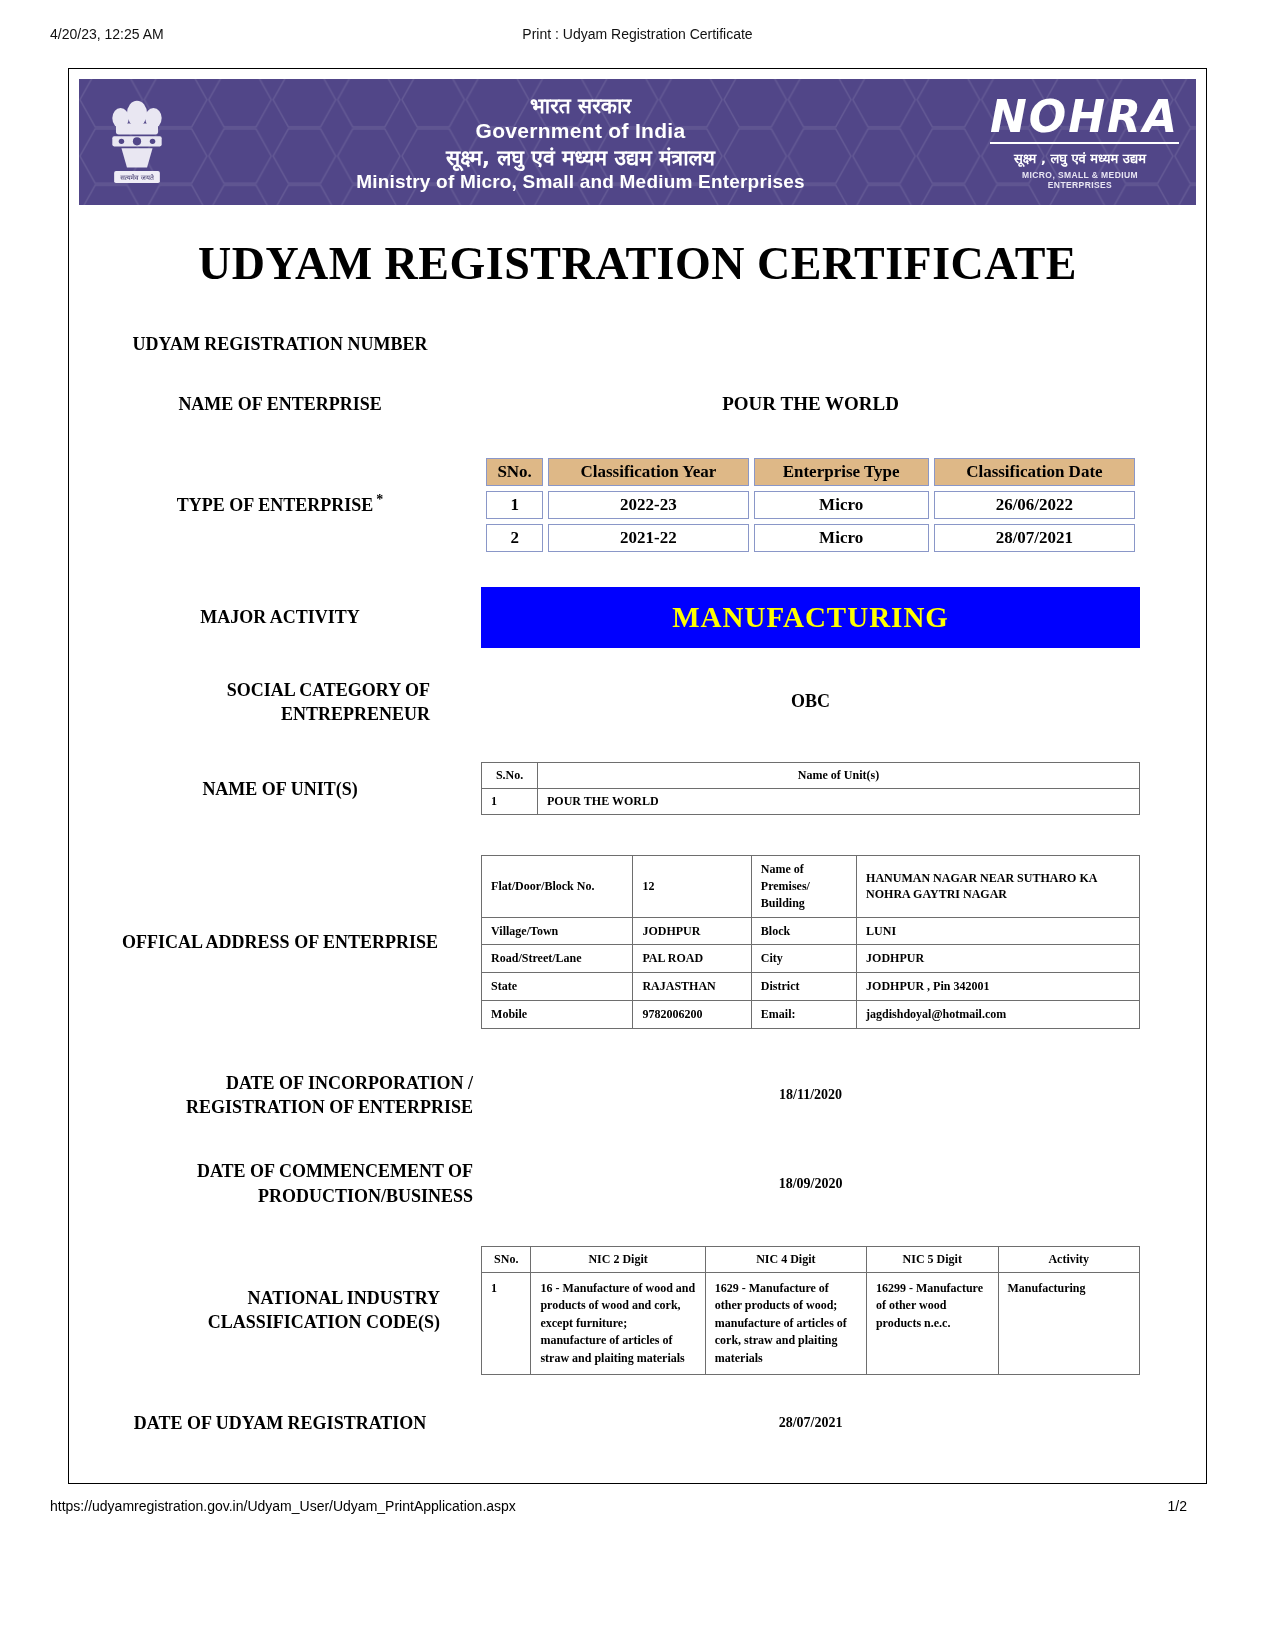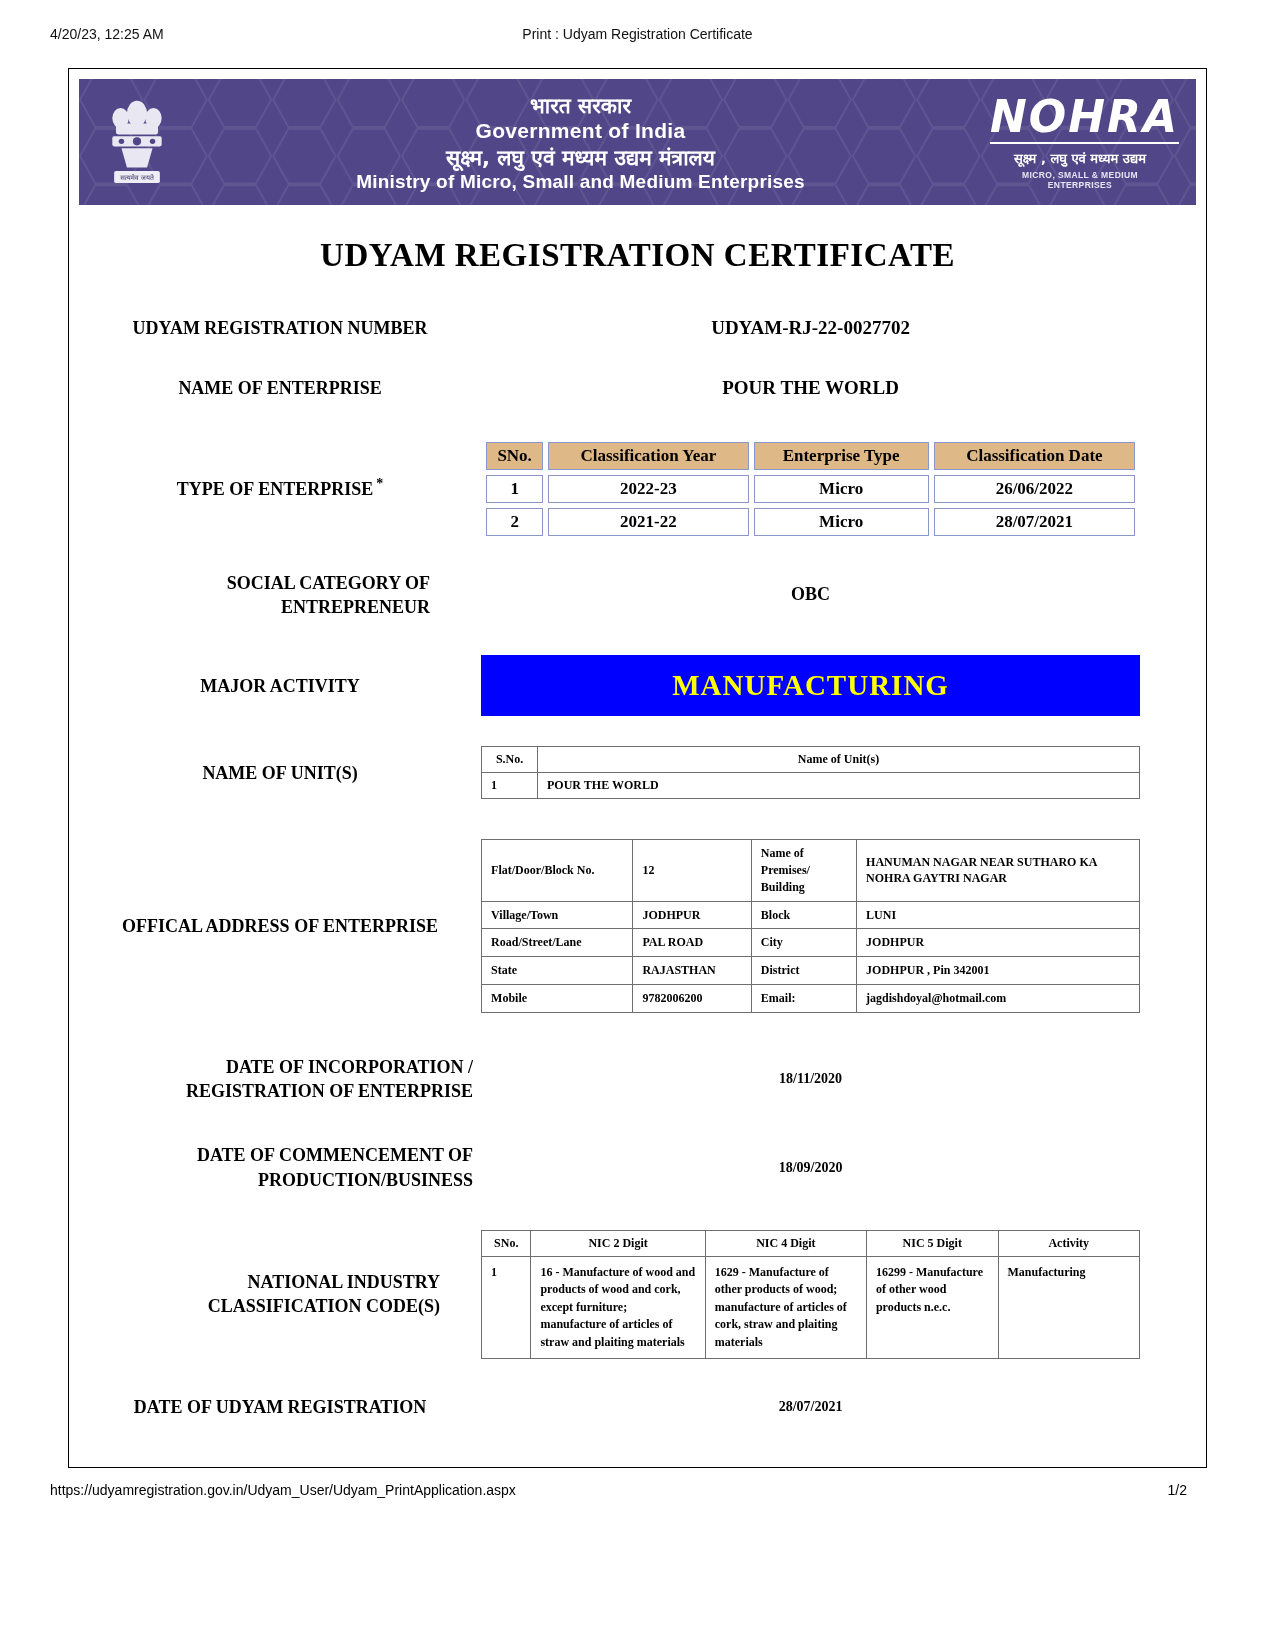--- a/index.html
+++ b/index.html
@@ -50,21 +50,21 @@
   }
   .msme-wordmark {
     font:italic 900 44px "DejaVu Sans", sans-serif; letter-spacing:2px; line-height:1;
     border-bottom:2px solid #fff; padding-bottom:3px; display:inline-block;
   }
   .msme-tag-hi { font:bold 13px "DejaVu Sans", sans-serif; margin-top:5px; }
   .msme-tag-en { font:bold 8.5px "Liberation Sans", sans-serif; letter-spacing:.4px; color:#e8e5f3; margin-top:3px; }
 
   
   .cert-title {
-    text-align:center; font-weight:bold; font-size:33px; letter-spacing:.5px;
+    text-align:center; font-weight:bold; font-size:46px; letter-spacing:.5px;
     margin:32px 0 42px 0;
   }
 
   
   .row { display:flex; align-items:center; margin-bottom:36px; }
   .row-label {
     width:36%; display:flex; align-items:center; justify-content:center;
     text-align:right; font-weight:bold; font-size:18px; line-height:1.35;
     padding:0 8px;
   }
@@ -162,21 +162,20 @@
       <div class="msme-wordmark">NOHRA</div>
       <div class="msme-tag-hi">सूक्ष्म , लघु एवं मध्यम उद्यम</div>
       <div class="msme-tag-en">MICRO, SMALL &amp; MEDIUM ENTERPRISES</div>
     </div>
   </div>
 
   <div class="cert-title">UDYAM REGISTRATION CERTIFICATE</div>
 
   <div class="row">
     <div class="row-label">UDYAM REGISTRATION NUMBER</div>
-    <div class="row-value">UDYAM-RJ-22-0027702</div>
   </div>
 
   <div class="row">
     <div class="row-label">NAME OF ENTERPRISE</div>
     <div class="row-value">POUR THE WORLD</div>
   </div>
 
   <div class="row" style="margin-bottom:30px;">
     <div class="row-label">
       <span><span>TYPE OF ENTERPRISE</span><sup class="asterisk">*</sup></span>
@@ -202,32 +201,32 @@
             <td>2</td>
             <td>2021-22</td>
             <td>Micro</td>
             <td>28/07/2021</td>
           </tr>
         </tbody>
       </table>
     </div>
   </div>
 
+  <div class="row" style="margin-bottom:30px;">
+    <div class="row-label">MAJOR ACTIVITY</div>
+    <div class="row-value stretch">
+      <div class="major-activity">MANUFACTURING</div>
+    </div>
+  </div>
+
   <div class="row">
     <div class="row-label">
       <span class="w-narrow">SOCIAL CATEGORY OF ENTREPRENEUR</span>
     </div>
     <div class="row-value" style="font-size:18px;">OBC</div>
-  </div>
-
-  <div class="row" style="margin-bottom:30px;">
-    <div class="row-label">MAJOR ACTIVITY</div>
-    <div class="row-value stretch">
-      <div class="major-activity">MANUFACTURING</div>
-    </div>
   </div>
 
   <div class="row" style="margin-bottom:40px;">
     <div class="row-label">NAME OF UNIT(S)</div>
     <div class="row-value stretch">
       <table class="plain units">
         <thead>
           <tr>
             <th class="u-sno">S.No.</th>
             <th>Name of Unit(s)</th>

